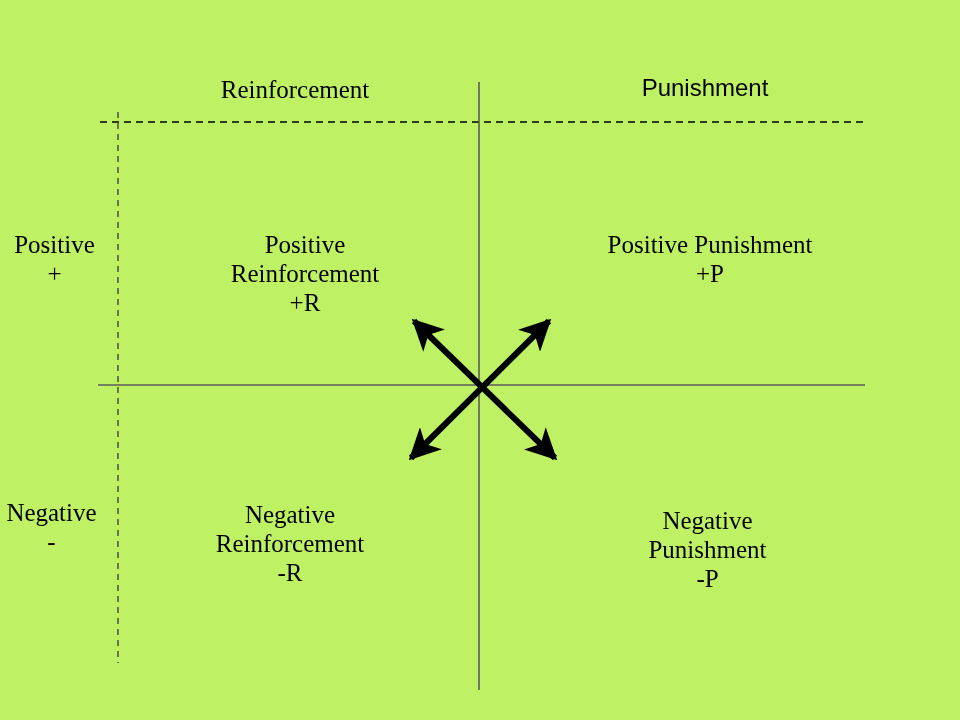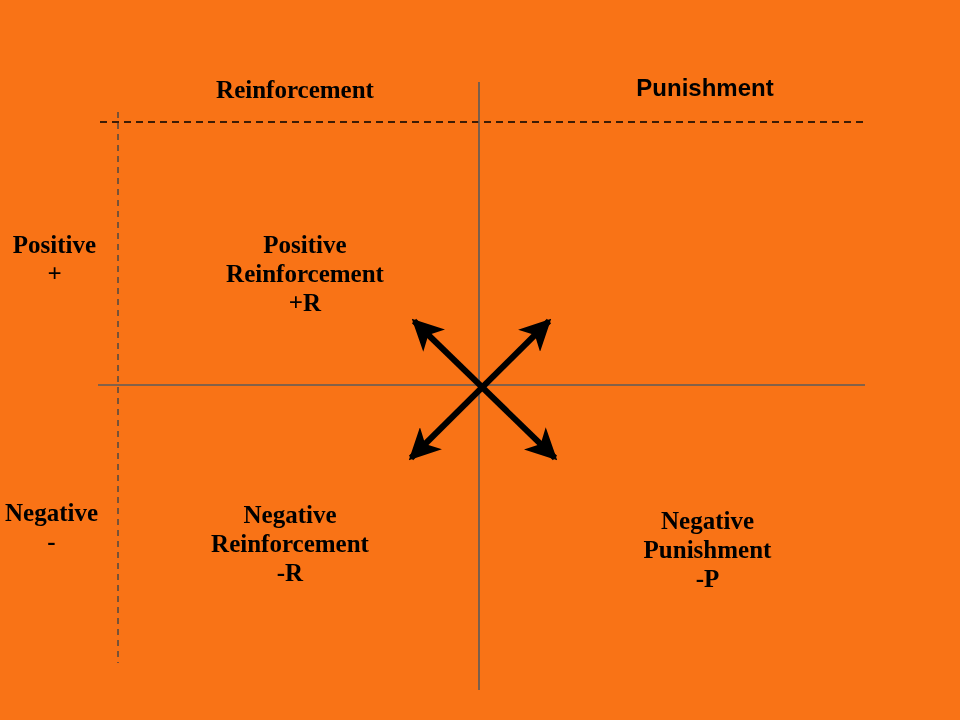--- a/index.html
+++ b/index.html
@@ -9,23 +9,22 @@
     background: #ffffff;
   }
   body {
     font-family: "Liberation Serif", "DejaVu Serif", serif;
     color: #000000;
   }
   #canvas {
     position: relative;
     width: 960px;
     height: 720px;
-    background: #f97316;
+    background: #bef264;
     overflow: hidden;
-    font-weight: bold;
   }
   #axes-layer {
     position: absolute;
     left: 0;
     top: 0;
     width: 960px;
     height: 720px;
   }
 
   
@@ -125,20 +124,22 @@
   <div class="label row-head" id="row-positive">Positive
 +</div>
 
   <div class="label row-head" id="row-negative">Negative
 -</div>
 
   <div class="label quad" id="quad-pos-reinforcement">Positive
 Reinforcement
 +R</div>
 
+  <div class="label quad" id="quad-pos-punishment">Positive Punishment
++P</div>
 
   <div class="label quad" id="quad-neg-reinforcement">Negative
 Reinforcement
 -R</div>
 
   <div class="label quad" id="quad-neg-punishment">Negative
 Punishment
 -P</div>
 
 </div>

